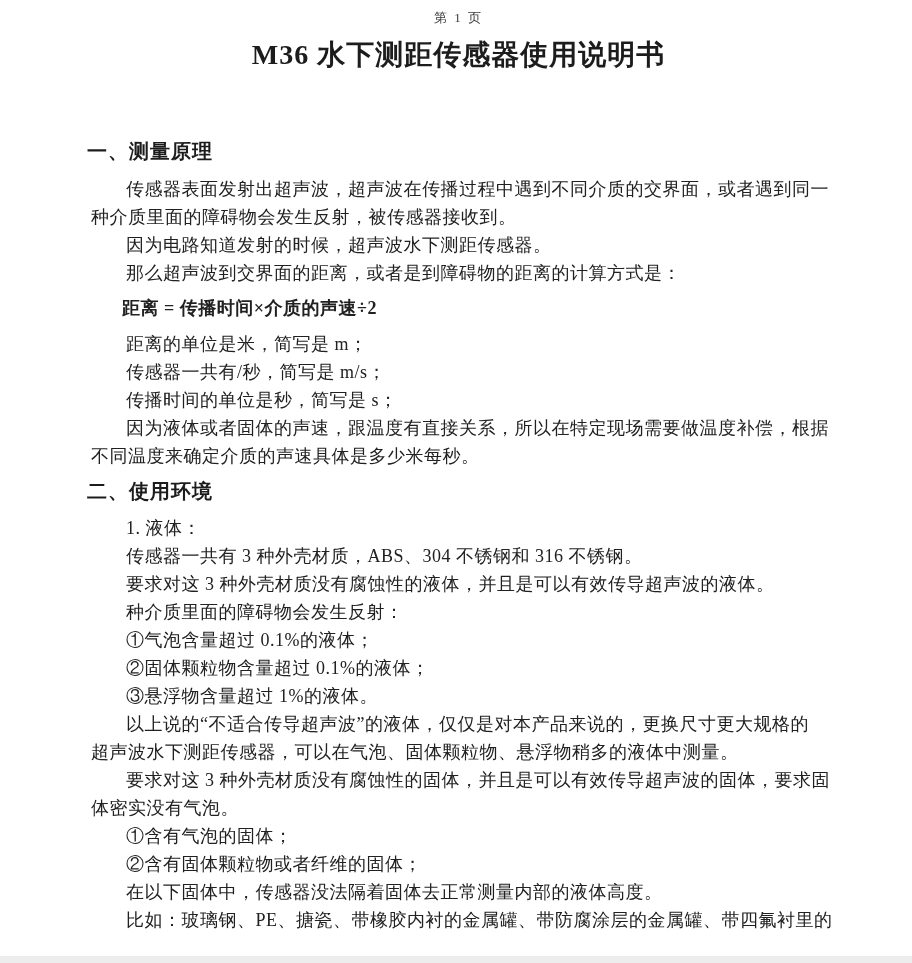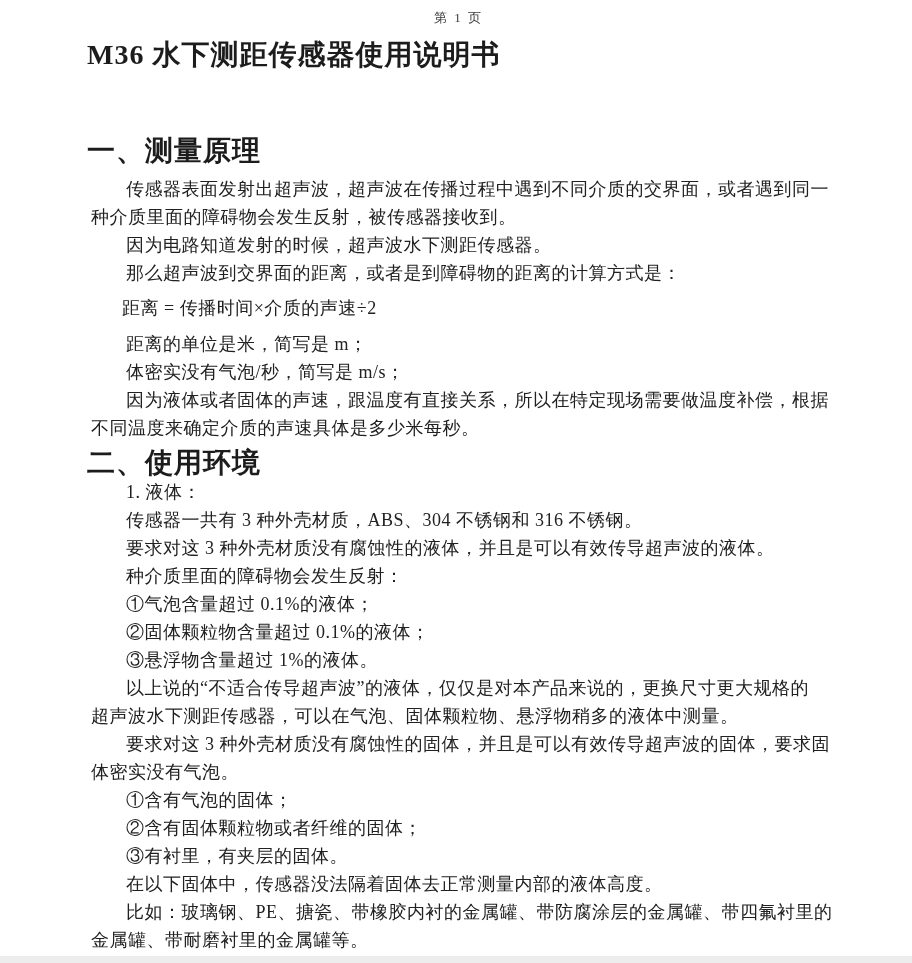--- a/index.html
+++ b/index.html
@@ -25,55 +25,57 @@
   }
   .page-num {
     text-align: center;
     font-size: 13px;
     line-height: 16px;
     color: #3d3d3d;
     letter-spacing: 2px;
   }
   .doc-title {
     margin: 12px 0 0 0;
+    text-align: center;
     font-size: 28px;
     line-height: 34px;
     font-weight: bold;
     letter-spacing: 1px;
     color: #1c1c1c;
   }
   .section-heading {
-    font-size: 28px;
+    font-size: 20px;
     font-weight: bold;
     line-height: 26px;
     margin: 0;
     color: #1c1c1c;
     letter-spacing: 1px;
   }
   .section-heading.first {
     margin-top: 66px;
     margin-bottom: 13px;
   }
   .section-heading.second {
     margin-top: 10px;
-    margin-bottom: 4px;
+    margin-bottom: 12px;
   }
   p.line {
     margin: 4px;
     font-size: 18px;
     line-height: 24px;
     letter-spacing: 0.5px;
     white-space: pre;
     color: #212121;
   }
   p.indent {
     padding-left: 35px;
   }
   p.formula {
     margin: 11px 0 12px 0;
+    font-weight: bold;
   }
   .bottom-edge {
     position: absolute;
     left: 0;
     bottom: 0;
     width: 100%;
     height: 7px;
     background: #ededed;
   }
 </style>
@@ -87,38 +89,37 @@
   <h1 class="doc-title">M36 水下测距传感器使用说明书</h1>
 
   <h2 class="section-heading first">一、测量原理</h2>
 
   <p class="line indent">传感器表面发射出超声波，超声波在传播过程中遇到不同介质的交界面，或者遇到同一</p>
   <p class="line">种介质里面的障碍物会发生反射，被传感器接收到。</p>
   <p class="line indent">因为电路知道发射的时候，超声波水下测距传感器。</p>
   <p class="line indent">那么超声波到交界面的距离，或者是到障碍物的距离的计算方式是：</p>
   <p class="line indent formula">距离 = 传播时间×介质的声速÷2</p>
   <p class="line indent">距离的单位是米，简写是 m；</p>
-  <p class="line indent">体密实没有气泡/秒，简写是 m/s；</p>
+  <p class="line indent">传感器一共有/秒，简写是 m/s；</p>
+  <p class="line indent">传播时间的单位是秒，简写是 s；</p>
   <p class="line indent">因为液体或者固体的声速，跟温度有直接关系，所以在特定现场需要做温度补偿，根据</p>
   <p class="line">不同温度来确定介质的声速具体是多少米每秒。</p>
 
   <h2 class="section-heading second">二、使用环境</h2>
 
   <p class="line indent">1. 液体：</p>
   <p class="line indent">传感器一共有 3 种外壳材质，ABS、304 不锈钢和 316 不锈钢。</p>
   <p class="line indent">要求对这 3 种外壳材质没有腐蚀性的液体，并且是可以有效传导超声波的液体。</p>
   <p class="line indent">种介质里面的障碍物会发生反射：</p>
   <p class="line indent">①气泡含量超过 0.1%的液体；</p>
   <p class="line indent">②固体颗粒物含量超过 0.1%的液体；</p>
   <p class="line indent">③悬浮物含量超过 1%的液体。</p>
   <p class="line indent">以上说的“不适合传导超声波”的液体，仅仅是对本产品来说的，更换尺寸更大规格的</p>
   <p class="line">超声波水下测距传感器，可以在气泡、固体颗粒物、悬浮物稍多的液体中测量。</p>
   <p class="line indent">要求对这 3 种外壳材质没有腐蚀性的固体，并且是可以有效传导超声波的固体，要求固</p>
   <p class="line">体密实没有气泡。</p>
   <p class="line indent">①含有气泡的固体；</p>
   <p class="line indent">②含有固体颗粒物或者纤维的固体；</p>
-  <p class="line indent">③有衬里，有夹层的固体。</p>
   <p class="line indent">在以下固体中，传感器没法隔着固体去正常测量内部的液体高度。</p>
   <p class="line indent">比如：玻璃钢、PE、搪瓷、带橡胶内衬的金属罐、带防腐涂层的金属罐、带四氟衬里的</p>
-  <p class="line">金属罐、带耐磨衬里的金属罐等。</p>
 
   <div class="bottom-edge"></div>
 </div>
 
 </body></html>

